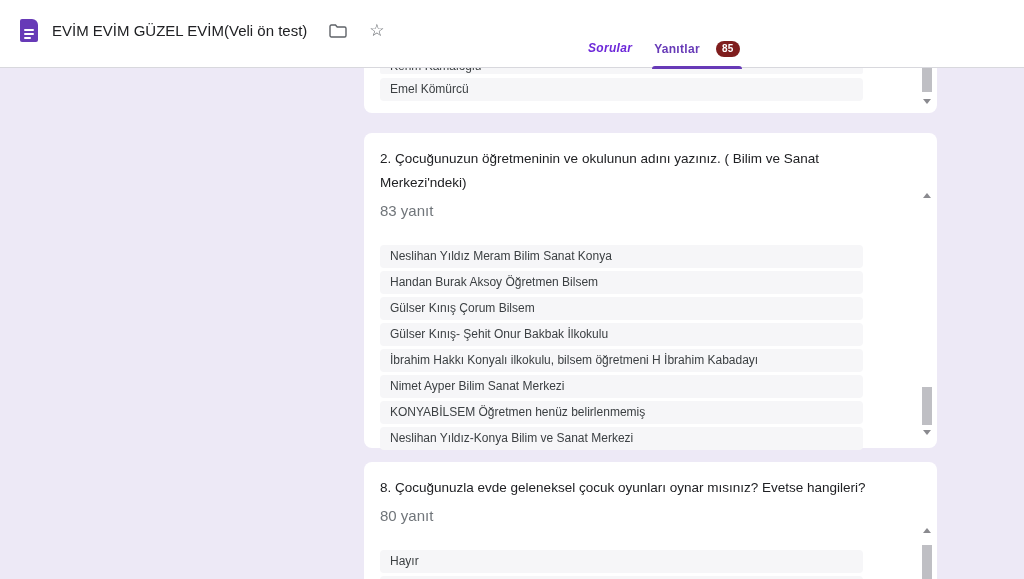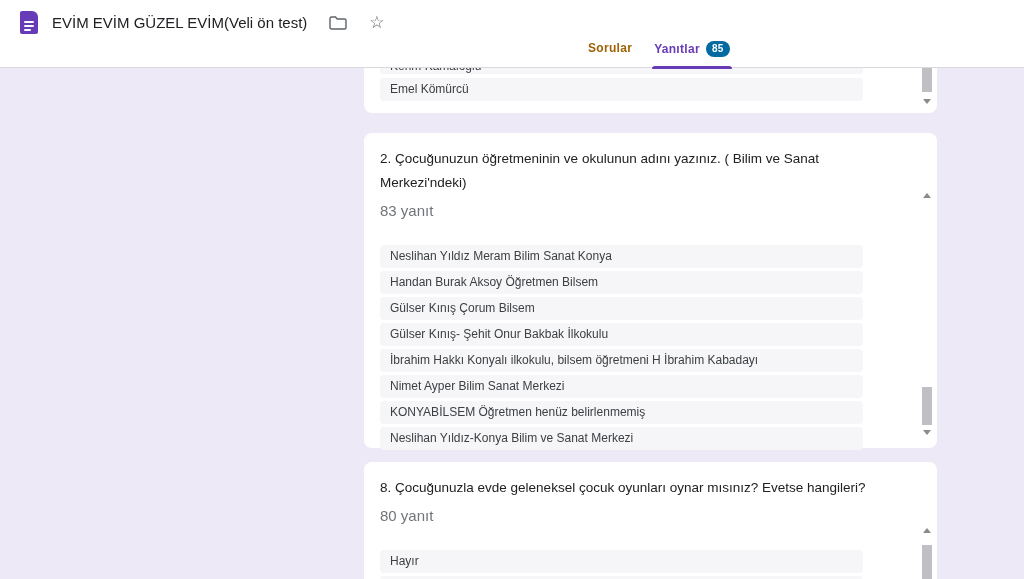--- a/index.html
+++ b/index.html
@@ -9,21 +9,21 @@
     font-family:"Liberation Sans", sans-serif;
     background:#ede9f6;
   }
 
   
   .header {
     position:absolute; top:0; left:0; width:1024px; height:68px;
     background:#ffffff; border-bottom:1px solid #d8d8dd; z-index:20;
   }
   .header-left {
-    position:absolute; left:20px; top:11px; display:flex; align-items:center;
+    position:absolute; left:20px; top:19px; display:flex; align-items:center;
   }
   .doc-icon {
     width:18px; height:23px; background:#673ab7; border-radius:2px 6px 2px 2px;
     position:relative; flex:0 0 auto;
   }
   .doc-icon i { position:absolute; left:4px; height:2px; background:#ffffff; border-radius:1px; }
   .doc-icon i:nth-child(1){ top:10px; width:10px; }
   .doc-icon i:nth-child(2){ top:14px; width:10px; }
   .doc-icon i:nth-child(3){ top:18px; width:7px; }
   .form-title {
@@ -35,29 +35,29 @@
 
   
   .tabs {
     position:absolute; left:586px; bottom:0; height:30px;
     display:flex; align-items:flex-start; gap:18px; z-index:21;
   }
   .tab {
     position:relative; font-size:12px; font-weight:bold; letter-spacing:.3px;
     padding:4px 2px 12px 2px; cursor:pointer; display:flex; align-items:center;
   }
-  .tab.inactive { color:#a16207; }
+  .tab.inactive { color:#6d28d9;font-style:italic; }
   .tab.active { color:#673ab7; }
   .tab.active::after {
     content:""; position:absolute; left:0; right:0; bottom:0; height:3px;
     background:#673ab7; border-radius:3px 3px 0 0;
   }
   .badge {
-    background:#0369a1; color:#ffffff; font-size:10px; font-weight:bold;
-    border-radius:9px; padding:3px 6px; margin-left:6px; line-height:10px;
+    background:#7f1d1d; color:#ffffff; font-size:10px; font-weight:bold;
+    border-radius:9px; padding:3px 6px; margin-left:16px; line-height:10px;
   }
 
   
   .card {
     position:absolute; left:364px; width:573px; background:#ffffff;
     border-radius:8px; z-index:5;
   }
   .card-top-cut { top:68px; height:45px; border-radius:0 0 8px 8px; padding:0 16px; }
   .card-q2 { top:133px; height:315px; padding:14px 16px 10px 16px; }
   .card-q3 { top:462px; height:170px; padding:14px 16px 10px 16px; }

